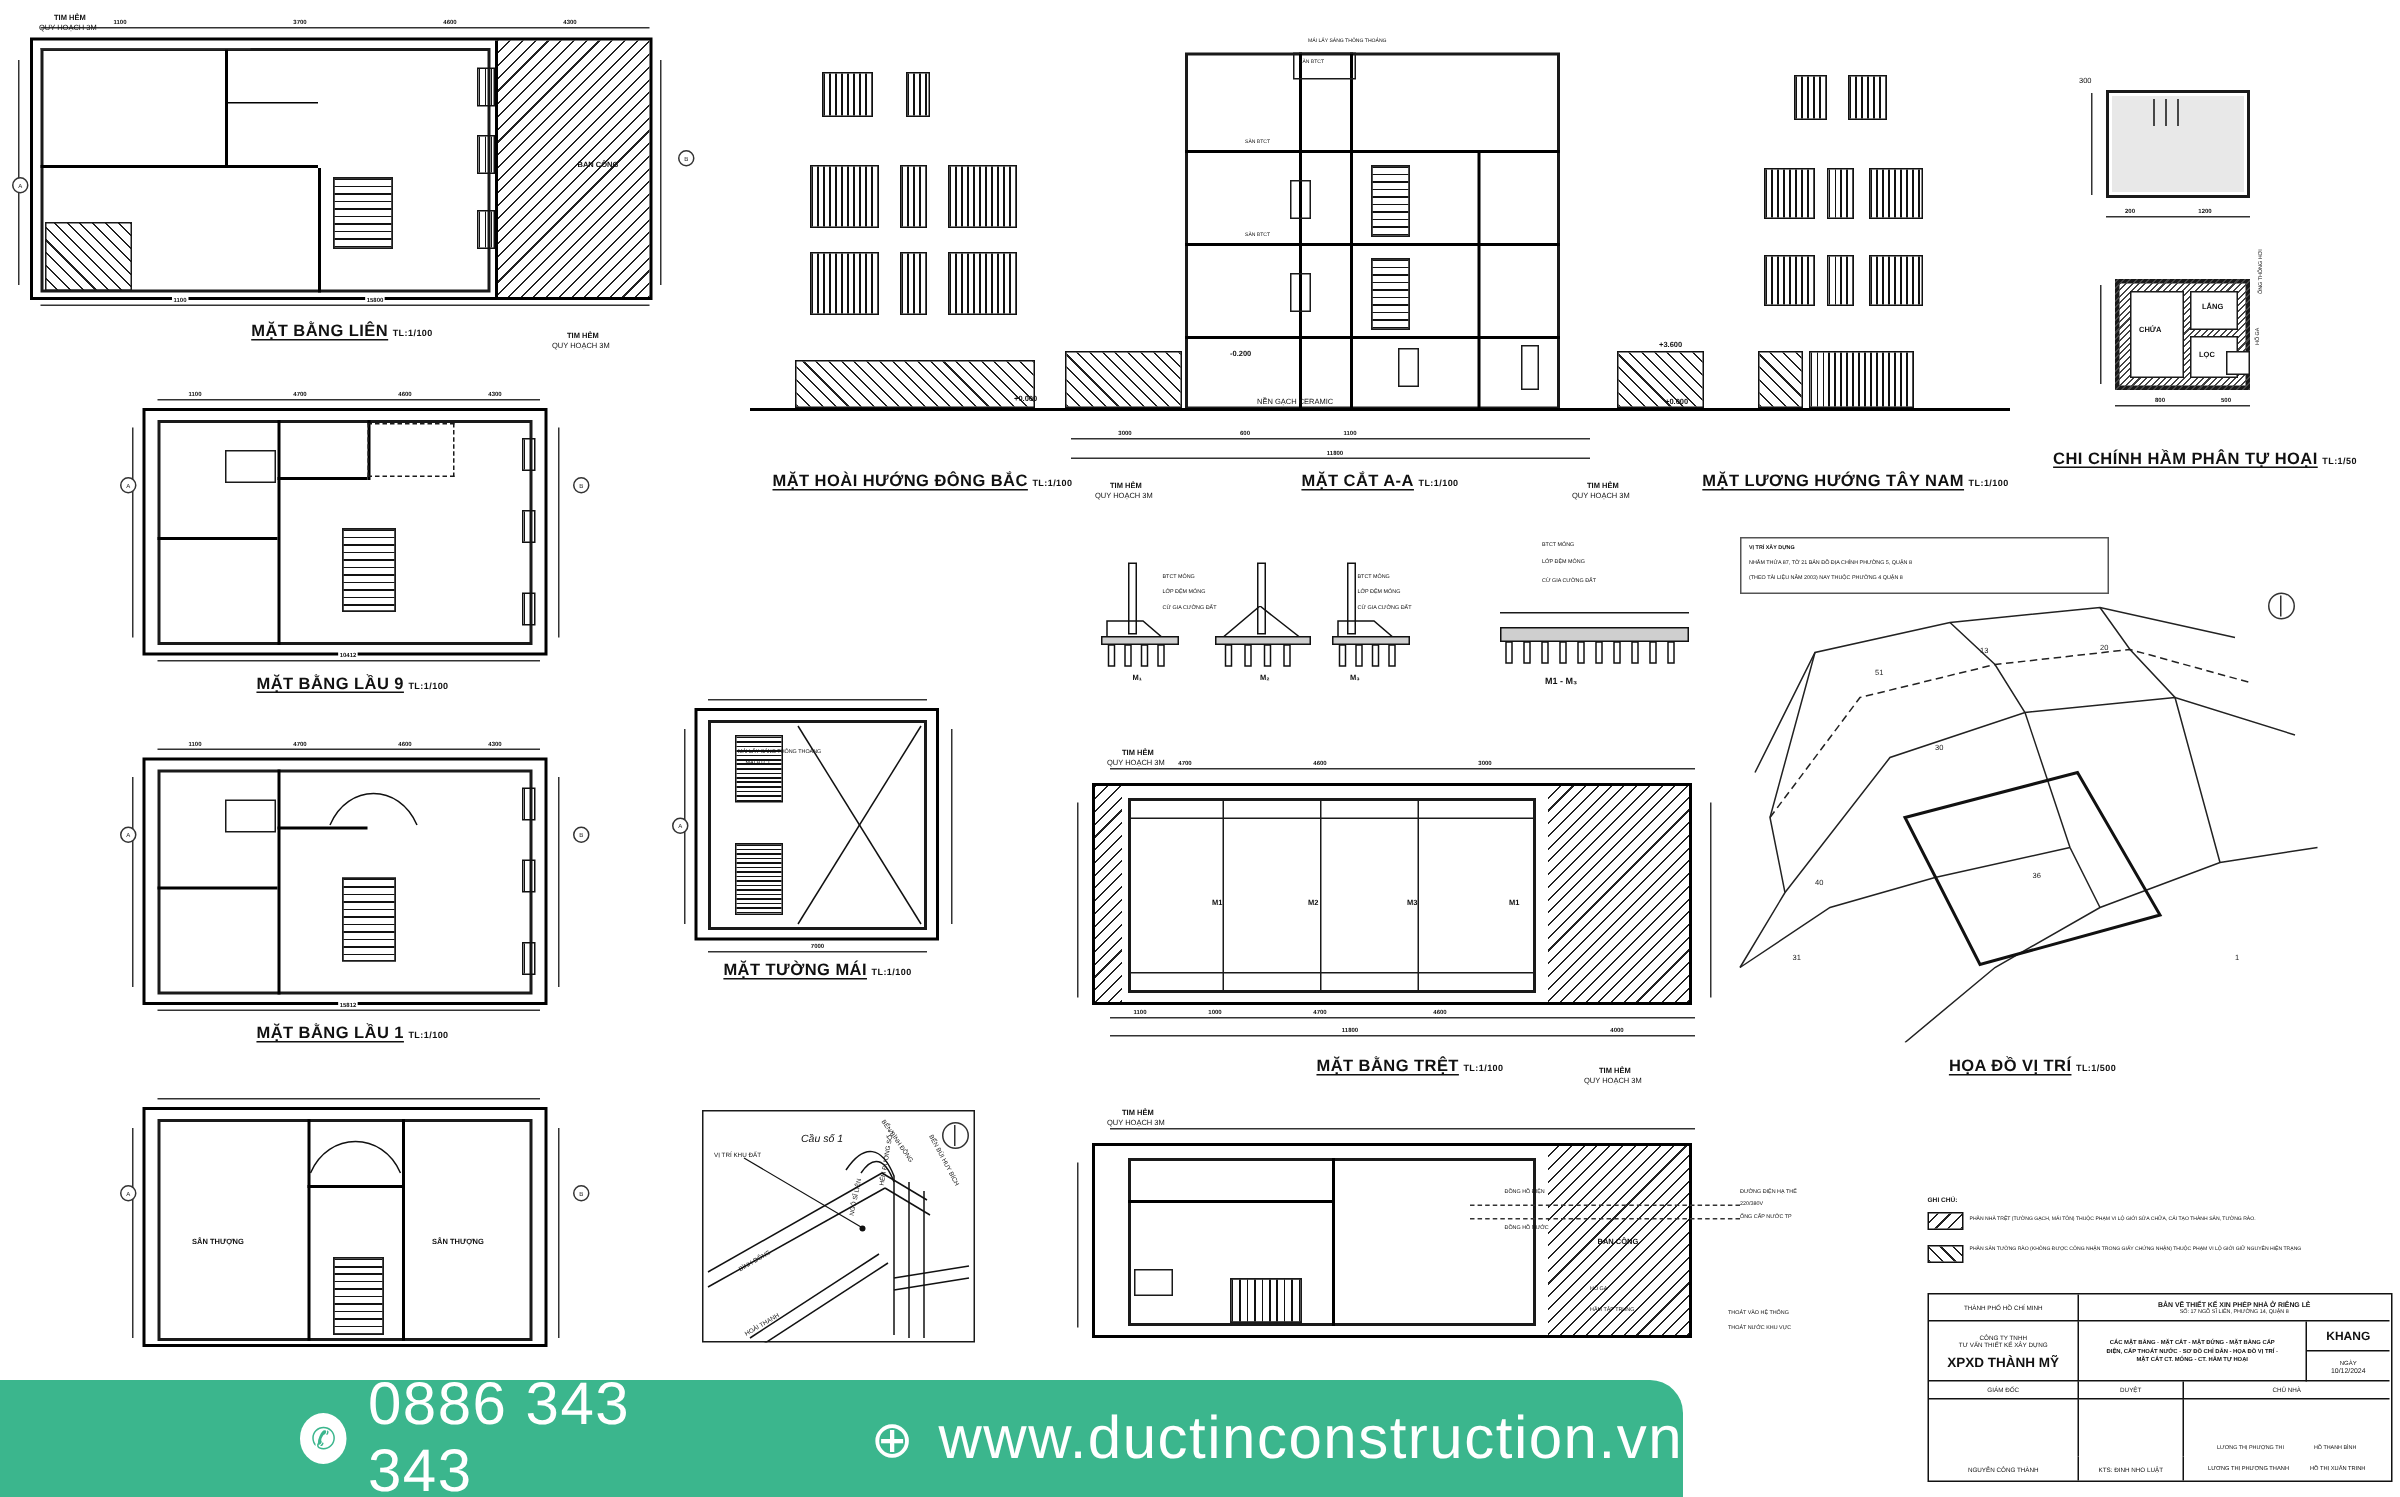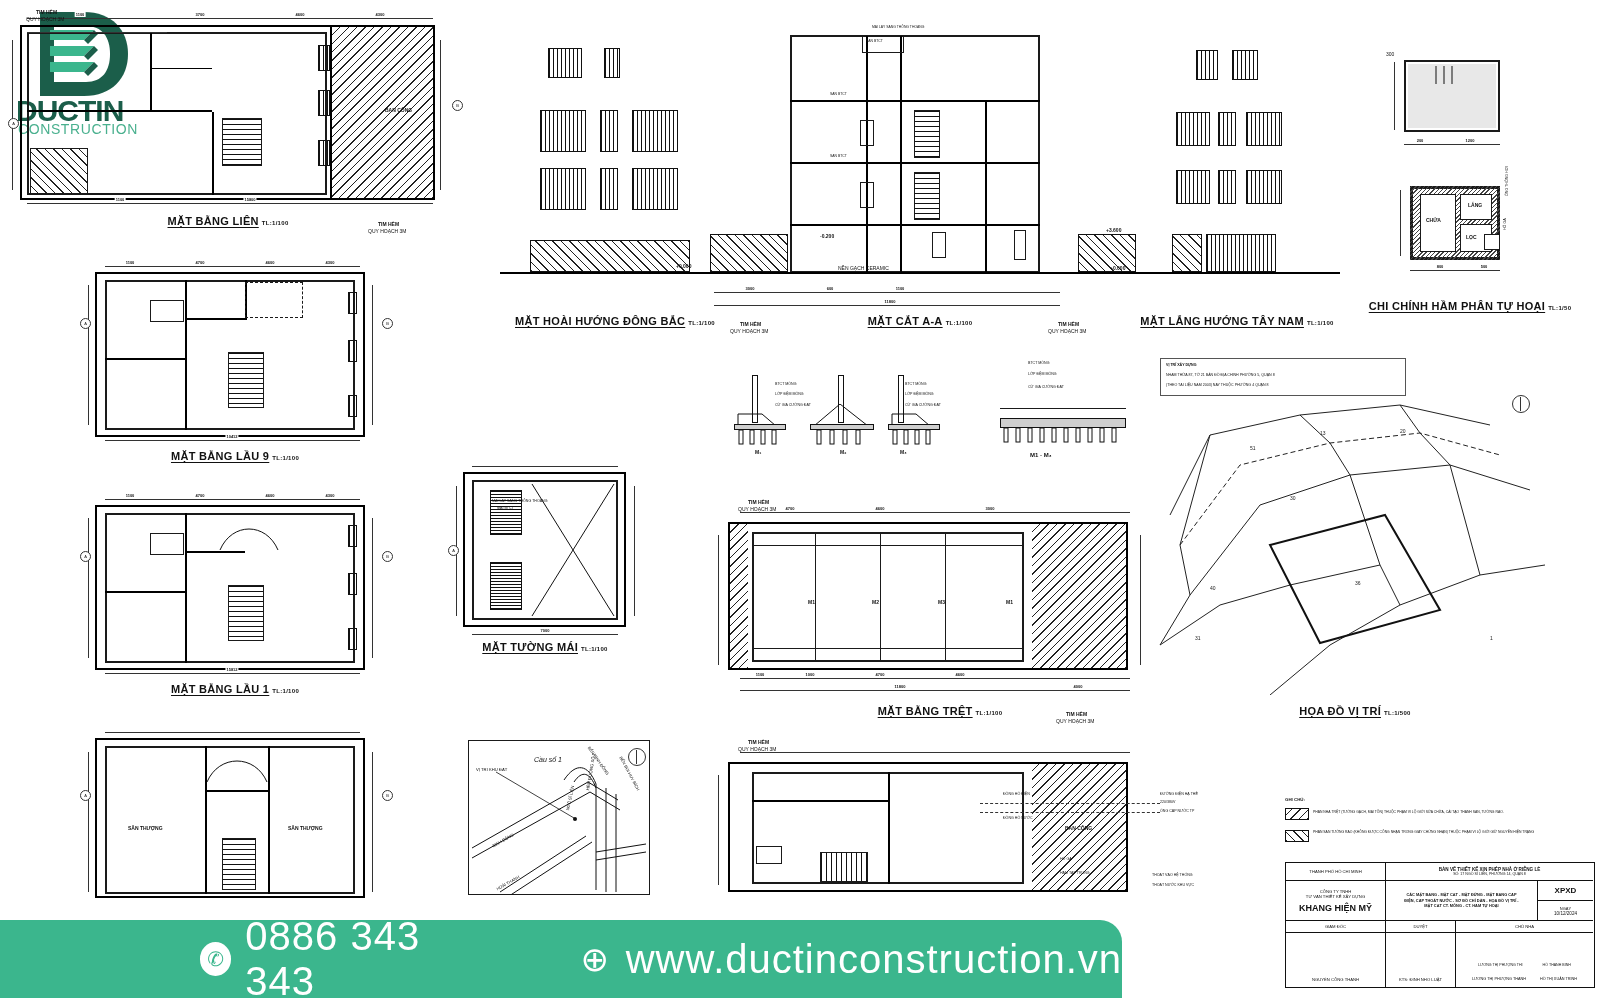--- a/index.html
+++ b/index.html
@@ -87,38 +87,20 @@
   .stair{position:absolute;box-sizing:border-box;border:1px solid #111;
          background-image:repeating-linear-gradient(180deg,#111 0 1px,transparent 1px 5px);}
   .stairv{position:absolute;box-sizing:border-box;border:1px solid #111;
          background-image:repeating-linear-gradient(90deg,#111 0 1px,transparent 1px 5px);}
 </style>
 </head>
 <body>
 
 <div class="sheet">
 
-  <div class="logo">
-    <svg class="logoD" viewBox="0 0 96 88">
-      <path d="M4 2 H48 C76 2 92 20 92 44 C92 68 76 86 48 86 H4 Z" fill="#1b5e4a"></path>
-      <path d="M18 16 H50 C66 16 74 27 74 44 C74 61 66 72 50 72 H18 Z" fill="#ffffff"></path>
-      <g fill="#3bb68d">
-        <path d="M14 20 L58 20 L48 30 L14 30 Z"></path>
-        <path d="M14 36 L58 36 L48 46 L14 46 Z"></path>
-        <path d="M14 52 L58 52 L48 62 L14 62 Z"></path>
-      </g>
-      <g fill="#1b5e4a">
-        <path d="M58 20 L62 24 L52 34 L48 30 Z"></path>
-        <path d="M58 36 L62 40 L52 50 L48 46 Z"></path>
-        <path d="M58 52 L62 56 L52 66 L48 62 Z"></path>
-      </g>
-    </svg>
-    <div class="logoTxt">DUCTIN</div>
-    <div class="logoSub">CONSTRUCTION</div>
-  </div>
 
   <div>
     <div class="box2" style="left:20px;top:25px;width:415px;height:175px;"></div>
     <div class="blk hatch135" style="position:absolute;left:330px;top:27px;width:103px;height:171px;"></div>
     <div class="ln vln thick" style="left:330px;top:27px;height:171px;width:2px;"></div>
     <div class="box" style="left:27px;top:32px;width:300px;height:163px;border-width:2px;"></div>
     <div class="ln hln thick" style="left:27px;top:110px;width:185px;height:2px;"></div>
     <div class="ln vln thick" style="left:150px;top:32px;height:78px;width:2px;"></div>
     <div class="ln vln thick" style="left:212px;top:112px;height:83px;width:2px;"></div>
     <div class="ln hln thick" style="left:150px;top:68px;width:62px;height:1px;"></div>
@@ -331,21 +313,21 @@
     <div class="winbox" style="left:1176px;top:112px;width:34px;height:34px;"></div>
     <div class="winbox" style="left:1218px;top:112px;width:18px;height:34px;"></div>
     <div class="winbox" style="left:1246px;top:112px;width:36px;height:34px;"></div>
     <div class="winbox" style="left:1176px;top:170px;width:34px;height:34px;"></div>
     <div class="winbox" style="left:1218px;top:170px;width:18px;height:34px;"></div>
     <div class="winbox" style="left:1246px;top:170px;width:36px;height:34px;"></div>
     <div class="blk hatch45" style="position:absolute;left:1172px;top:234px;width:30px;height:38px;border:1px solid #111;"></div>
     <div class="winbox" style="left:1206px;top:234px;width:70px;height:38px;"></div>
     <div class="ln hln thick" style="left:1150px;top:272px;width:190px;height:2px;"></div>
     <div class="plantitle" style="left:1237px;top:315px;">
-      <u>MẶT LẮNG HƯỚNG TÂY NAM</u><span class="scale">TL:1/100</span>
+      <u>MẶT LƯƠNG HƯỚNG TÂY NAM</u><span class="scale">TL:1/100</span>
     </div>
   </div>
 
   <div>
 
     <div class="box" style="left:1404px;top:60px;width:96px;height:72px;border-width:2px;"></div>
     <div class="blk lgray" style="position:absolute;left:1408px;top:64px;width:88px;height:64px;"></div>
     <svg style="position:absolute;left:1432px;top:64px;width:28px;height:22px;">
       <line x1="4" y1="20" x2="4" y2="2" stroke="#111"></line>
       <line x1="12" y1="20" x2="12" y2="2" stroke="#111"></line>
@@ -585,39 +567,39 @@
       <div class="legbox hatch45" style="left:2px;top:32px;"></div>
       <div class="t" style="left:30px;top:33px;font-size:3.4px;">PHẦN SÂN TƯỜNG RÀO (KHÔNG ĐƯỢC CÔNG NHẬN TRONG GIẤY CHỨNG NHẬN) THUỘC PHẠM VI LỘ GIỚI GIỮ NGUYÊN HIỆN TRẠNG</div>
     </div>
 
     <div class="tbtable">
 
       <div class="tc" style="left:0;top:0;width:100px;height:18px;">THÀNH PHỐ HỒ CHÍ MINH</div>
       <div class="tc" style="left:0;top:18px;width:100px;height:40px;">
         <span>CÔNG TY TNHH</span>
         <span>TƯ VẤN THIẾT KẾ XÂY DỰNG</span>
-        <span style="font-size:9px;font-weight:bold;margin-top:4px;">KHANG HIỆN MỸ</span>
+        <span style="font-size:9px;font-weight:bold;margin-top:4px;">XPXD THÀNH MỸ</span>
       </div>
       <div class="tc" style="left:0;top:58px;width:100px;height:12px;">GIÁM ĐỐC</div>
       <div class="tc bb" style="left:0;top:70px;width:100px;height:38px;"></div>
       <div class="tc bb" style="left:0;top:108px;width:100px;height:16px;">NGUYỄN CÔNG THÀNH</div>
 
       <div class="tc" style="left:100px;top:0;width:207px;height:18px;border-right:none;">
         <span style="font-weight:bold;font-size:4.6px;">BẢN VẼ THIẾT KẾ XIN PHÉP NHÀ Ở RIÊNG LẺ</span>
         <span style="font-size:3.6px;">SỐ: 17 NGÕ SĨ LIÊN, PHƯỜNG 14, QUẬN 8</span>
       </div>
 
       <div class="tc" style="left:100px;top:18px;width:152px;height:40px;">
         <span style="font-weight:bold;font-size:3.9px;line-height:1.5;">CÁC MẶT BẰNG - MẶT CẮT - MẶT ĐỨNG - MẶT BẰNG CẤP</span>
         <span style="font-weight:bold;font-size:3.9px;line-height:1.5;">ĐIỆN, CẤP THOÁT NƯỚC - SƠ ĐỒ CHỈ DẪN - HỌA ĐỒ VỊ TRÍ -</span>
         <span style="font-weight:bold;font-size:3.9px;line-height:1.5;">MẶT CẮT CT. MÓNG - CT. HẦM TỰ HOẠI</span>
       </div>
 
       <div class="tc nb" style="left:252px;top:18px;width:55px;height:20px;">
-        <span style="font-weight:bold;font-size:8px;">XPXD</span>
+        <span style="font-weight:bold;font-size:8px;">KHANG</span>
       </div>
       <div class="tc nb" style="left:252px;top:38px;width:55px;height:20px;">
         <span style="font-size:4px;">NGÀY</span>
         <span style="font-size:4.6px;">10/12/2024</span>
       </div>
 
       <div class="tc" style="left:100px;top:58px;width:70px;height:12px;">DUYỆT</div>
       <div class="tc nb" style="left:170px;top:58px;width:137px;height:12px;">CHỦ NHÀ</div>
 
       <div class="tc bb" style="left:100px;top:70px;width:70px;height:38px;"></div>

